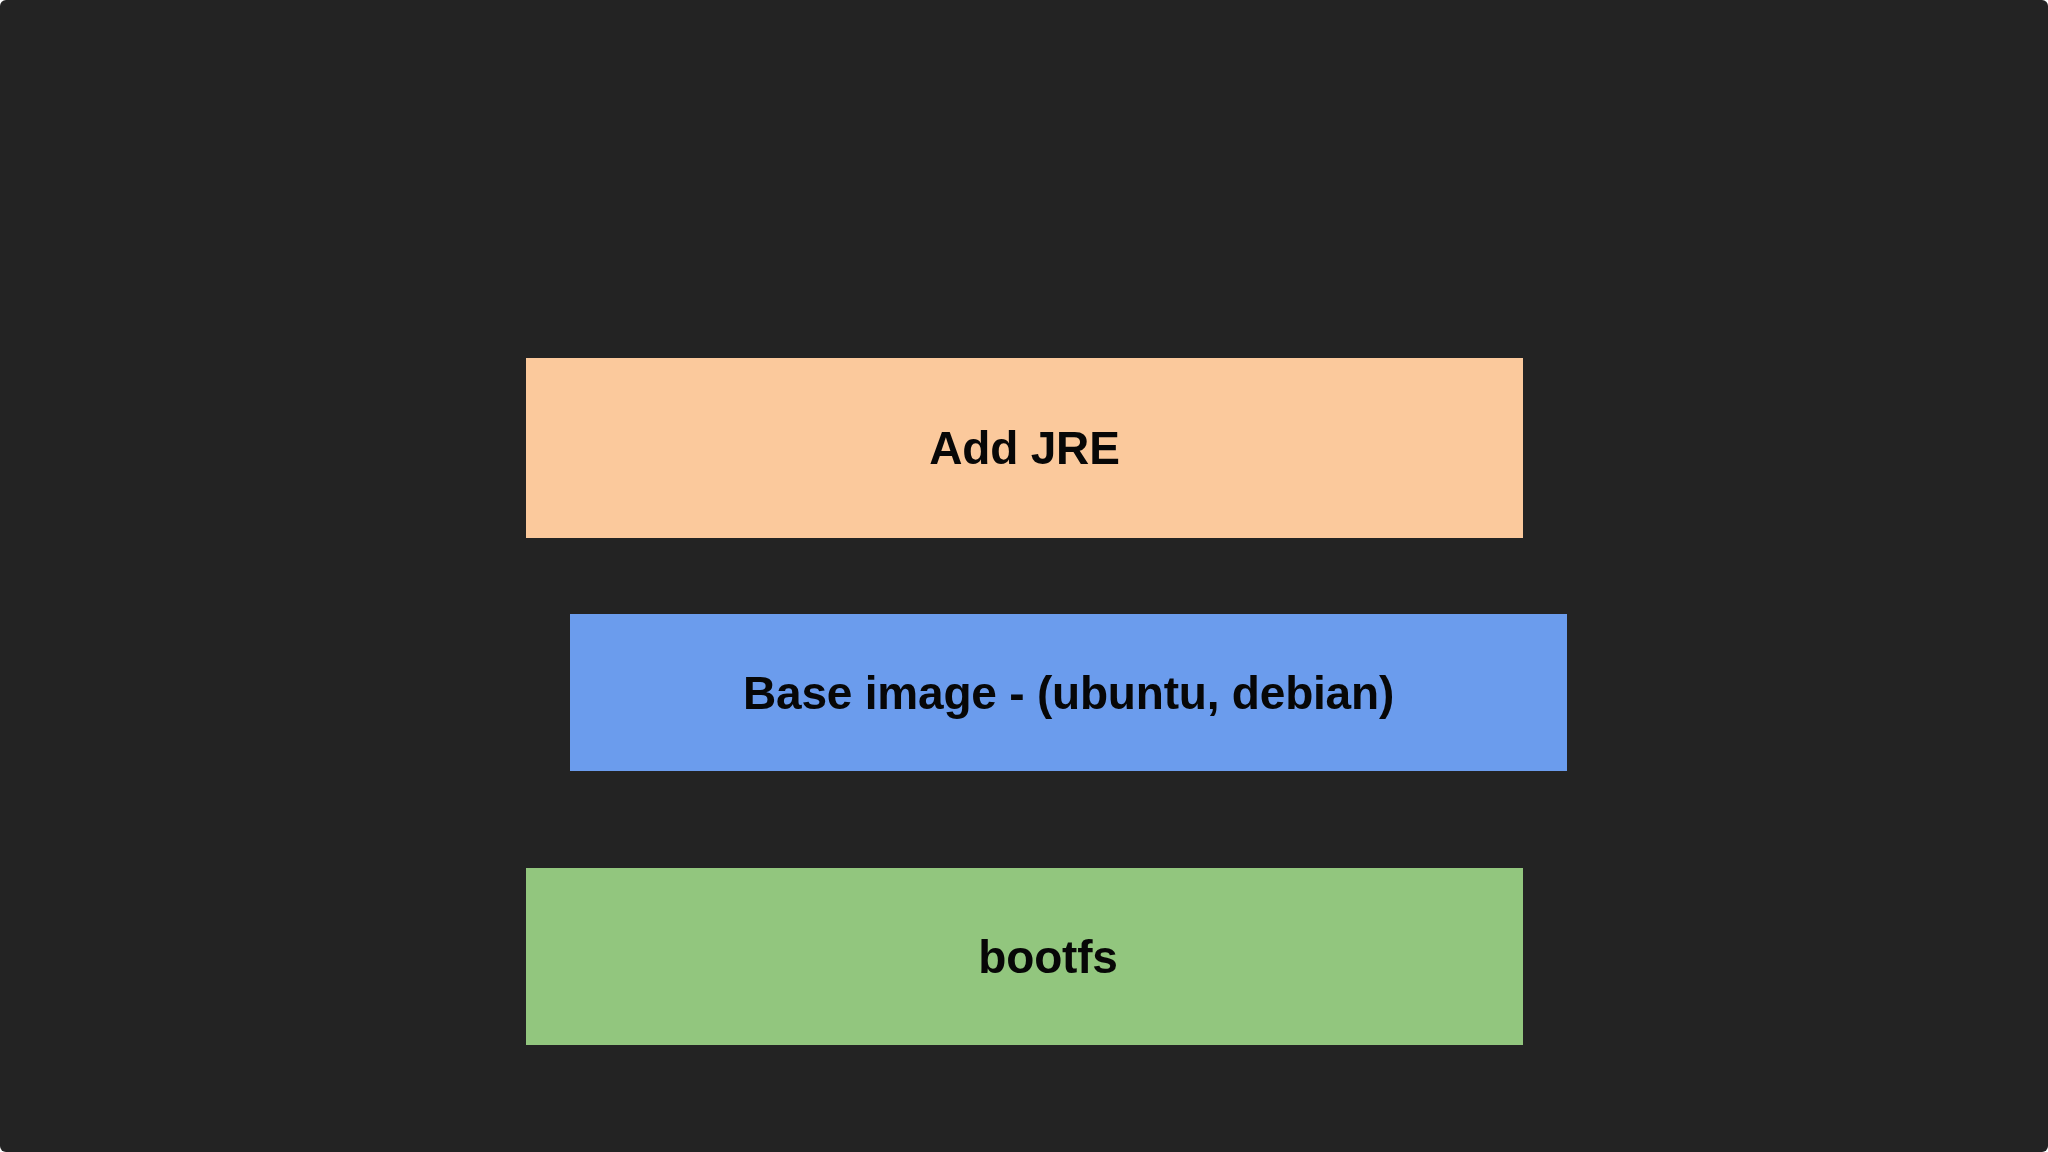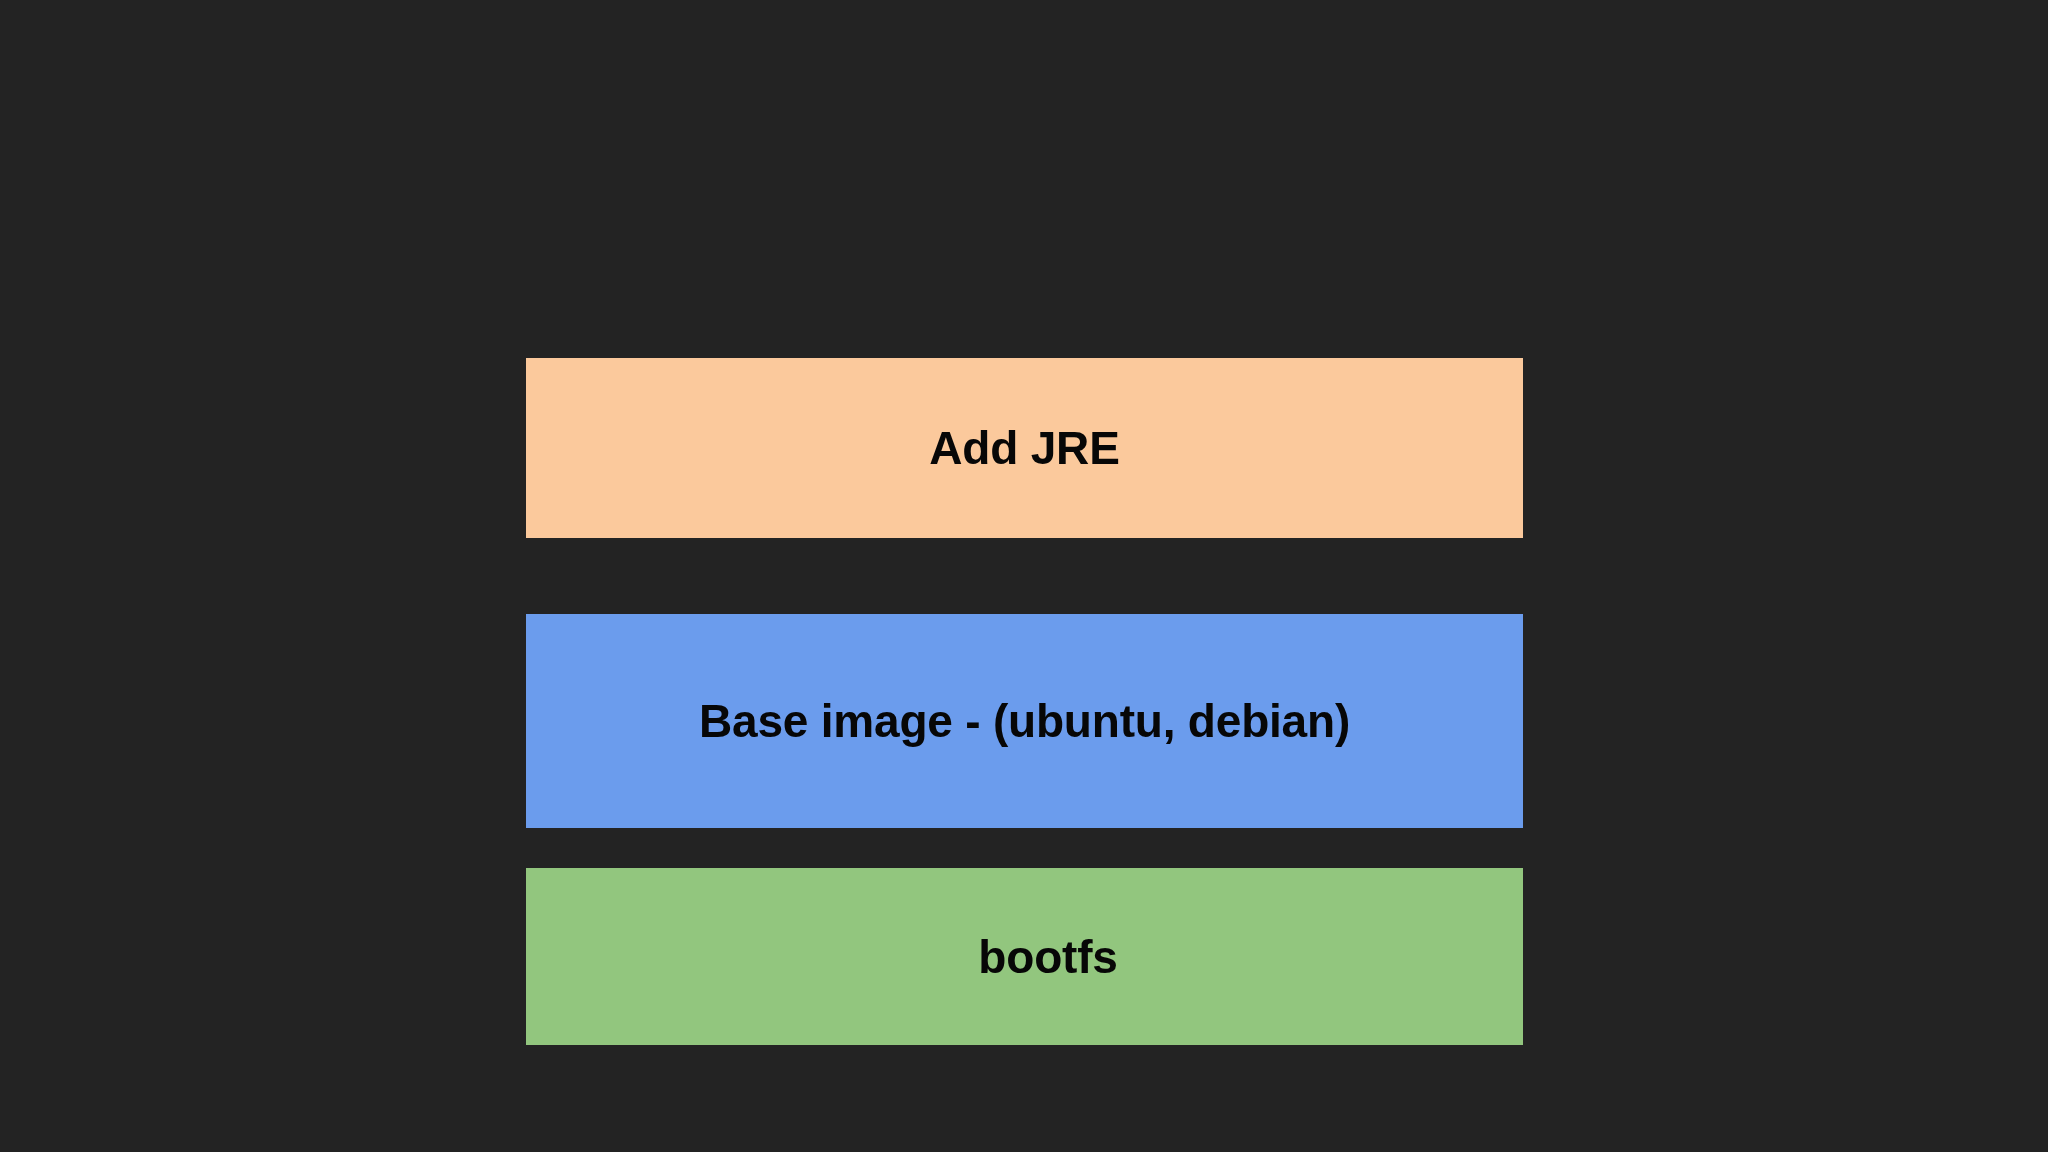--- a/index.html
+++ b/index.html
@@ -12,20 +12,21 @@
     height: 1152px;
     overflow: hidden;
     font-family: "Liberation Sans", sans-serif;
   }
 
   #canvas {
     position: relative;
     width: 2048px;
     height: 1152px;
     background: #232323;
+    border-radius: 6px;
   }
 
   .layer-stack {
     position: absolute;
     left: 526px;
     top: 358px;
     width: 997px;
   }
 
   .layer {
@@ -43,21 +44,21 @@
     font-weight: bold;
     color: #070707;
     letter-spacing: -0.2px;
     line-height: 1;
     white-space: nowrap;
     text-align: center;
   }
 
   
   #layer-add-jre   { top: 0px;   height: 180px; }
-  #layer-base-image{ top: 256px; height: 214px; }
+  #layer-base-image{ top: 256px; height: 157px; margin-left: 44px; }
   #layer-bootfs    { top: 510px; height: 177px; padding-left: 47px; }
 </style>
 </head>
 <body>
 
 <div id="canvas" style="background: rgb(35, 35, 35);">
 
   <div class="layer-stack">
 
     <div class="layer" id="layer-add-jre" style="background: rgb(251, 201, 156);">

